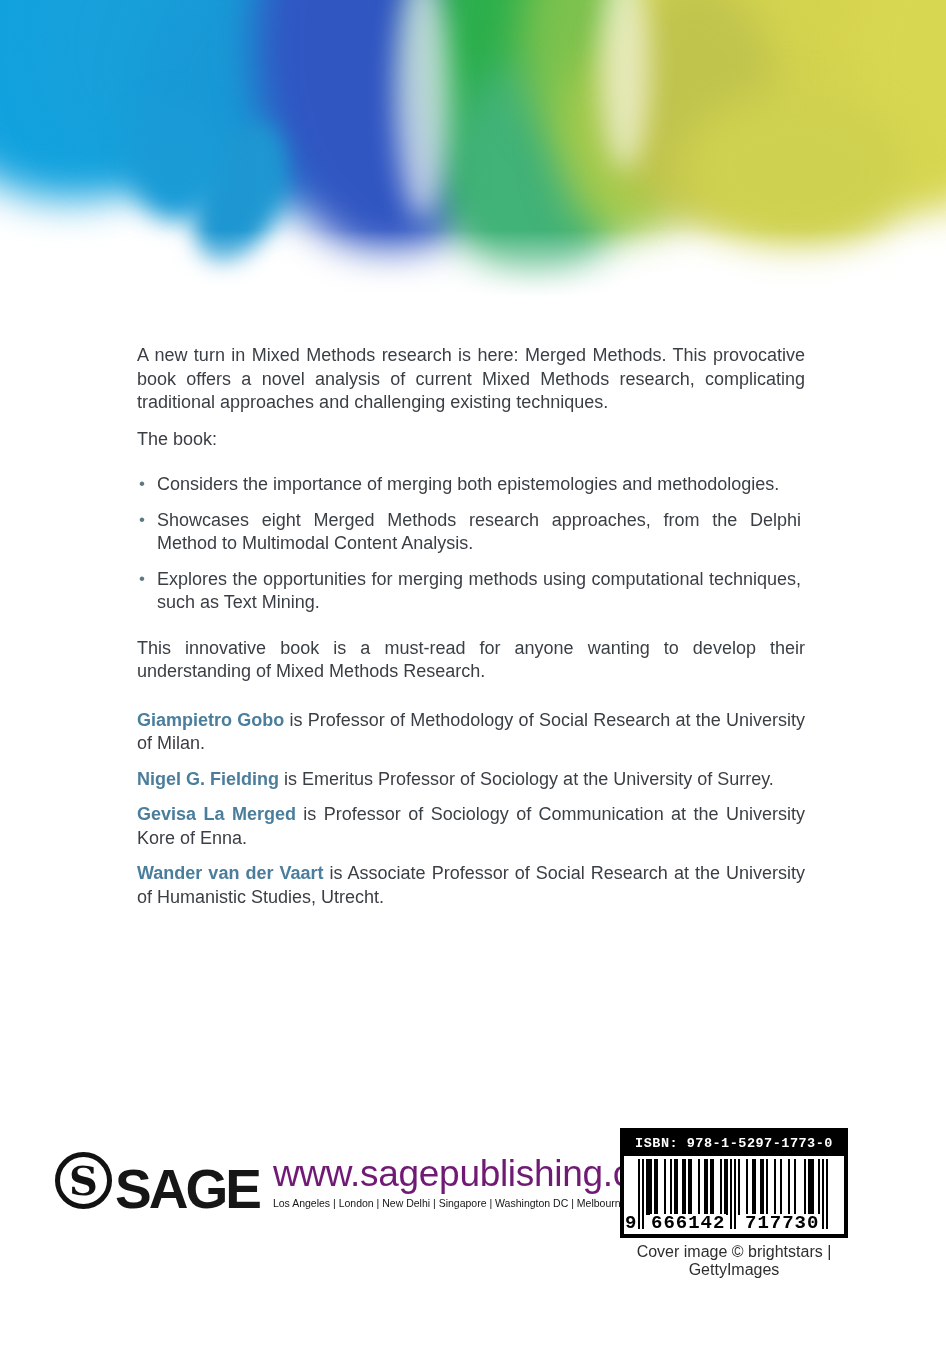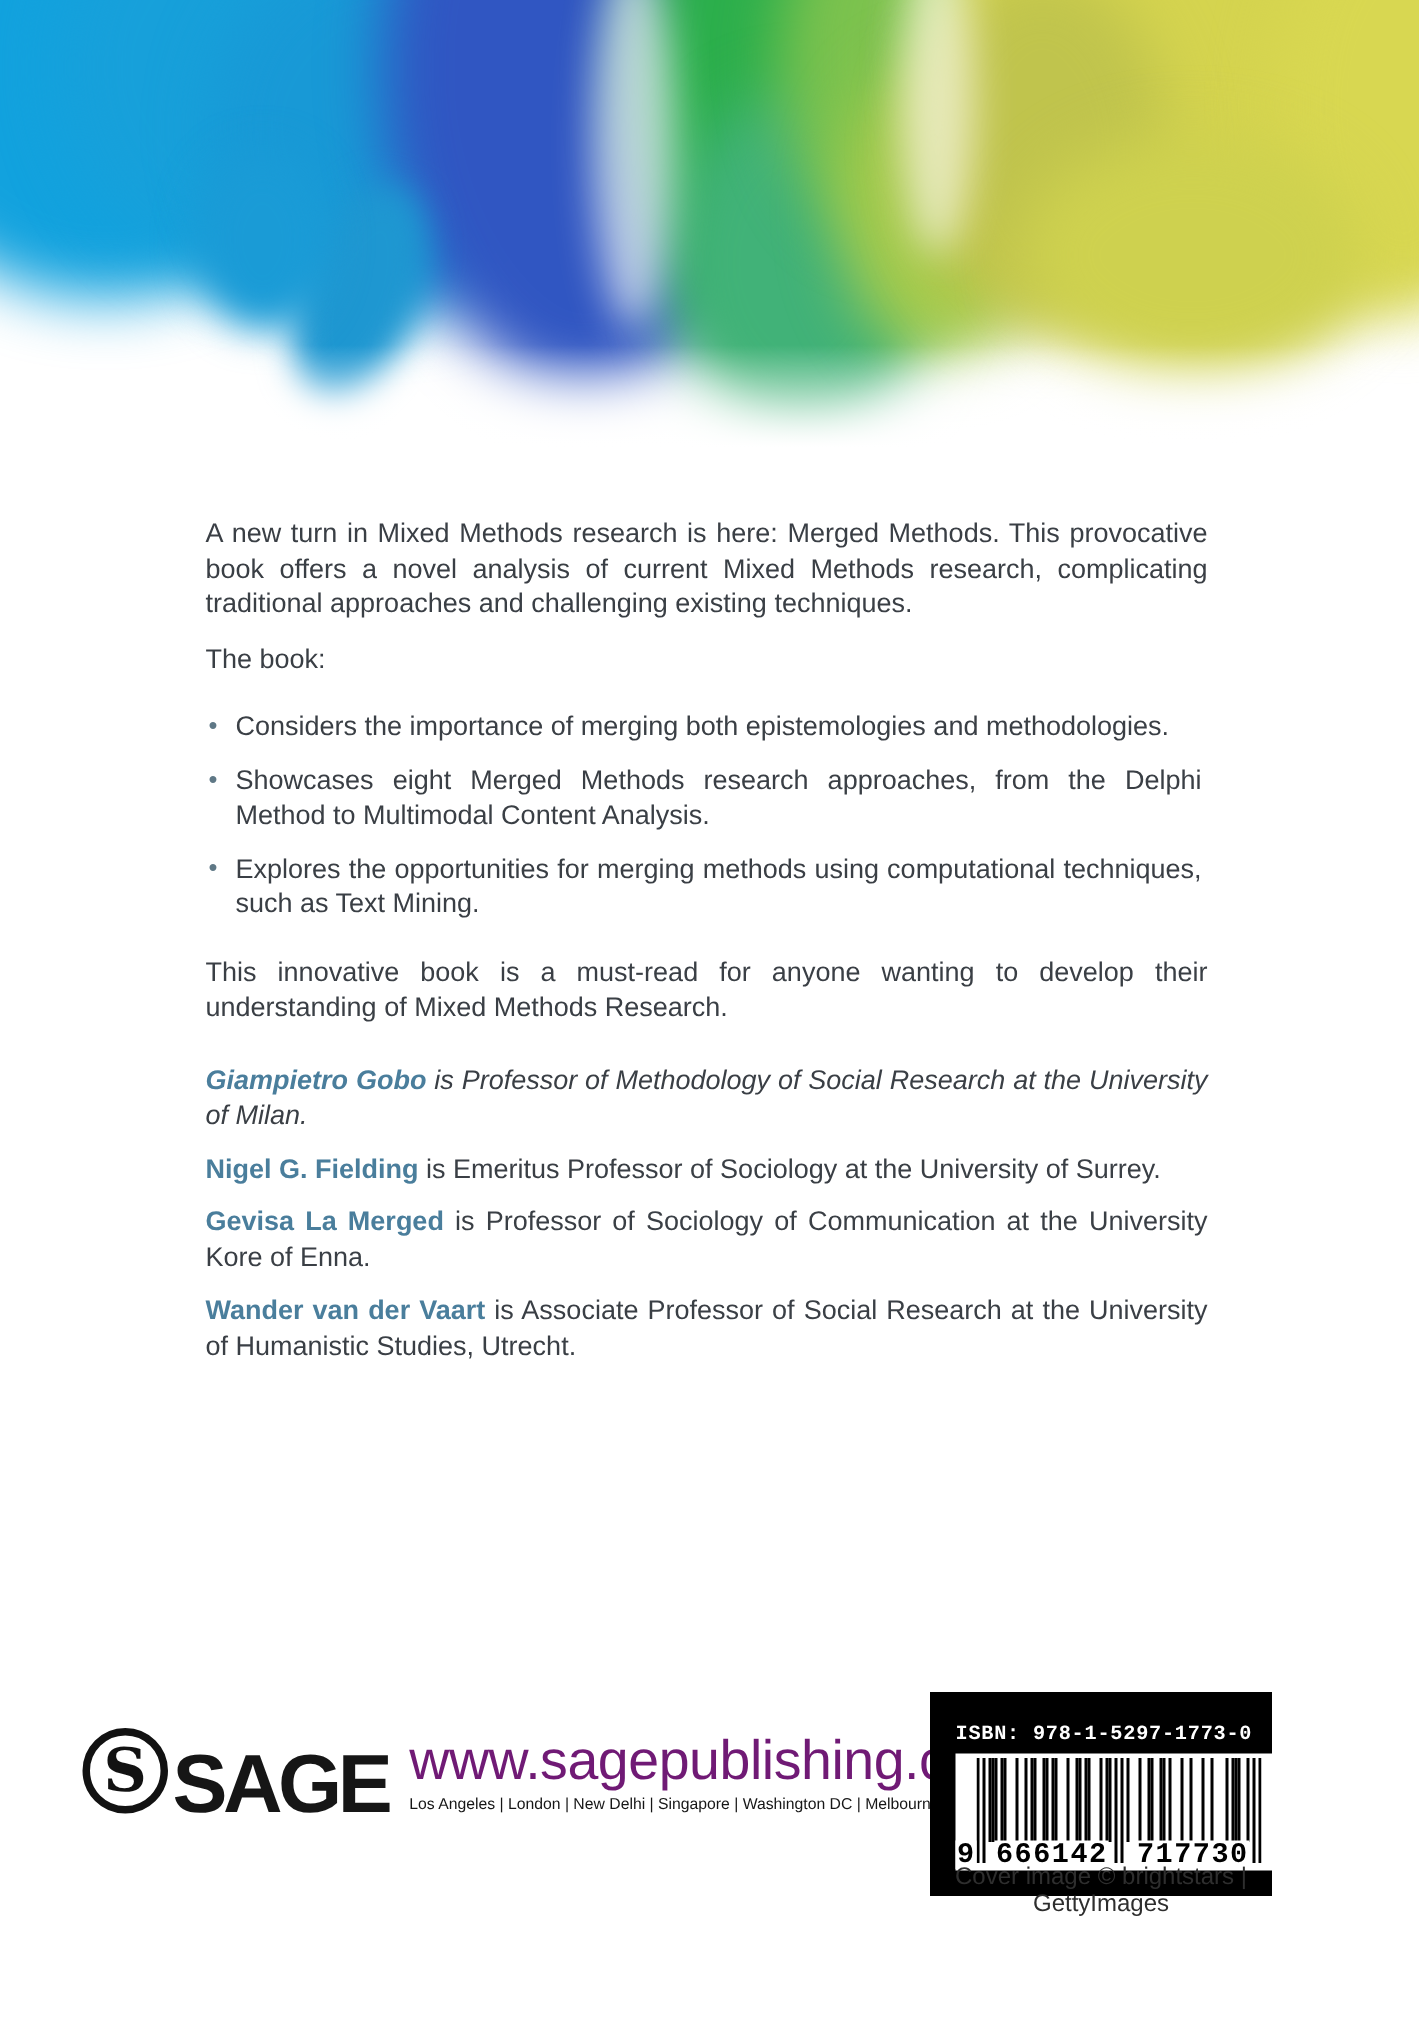--- a/index.html
+++ b/index.html
@@ -41,38 +41,38 @@
     color: #3a3f45; font-size: 18px; line-height: 23.5px;
     text-align: justify;
   }
   .content p { margin: 0 0 13px 0; }
   .intro { margin-top: 12px !important; margin-bottom: 0 !important; }
   ul.bullets { list-style: none; margin: 22px 4px 0 0; padding: 0; }
   ul.bullets li { position: relative; padding-left: 20px; margin-bottom: 12px; text-align: justify; }
   ul.bullets li::before { content: "\2022"; position: absolute; left: 2px; top: -1px; color: #5f7886; font-size: 17px; }
   .closing { margin-top: 22px !important; }
   .author { margin-top: 12px !important; margin-bottom: 0 !important; }
-  .author-first { margin-top: 25px !important; font-style: italic; }
+  .author-first { margin-top: 25px !important; }
   .author-name { font-weight: 700; color: #4a7e9c; }
 
   
   .pub-row { position: absolute; left: 55px; top: 1150px; height: 60px; display: flex; align-items: flex-end; }
   .logo-circle {
     width: 57px; height: 57px; border: 5px solid #121212; border-radius: 50%;
     display: flex; align-items: center; justify-content: center; margin-bottom: 1px;
     background: #fff;
   }
   .logo-s { font-family: "DejaVu Serif", serif; font-weight: 700; font-size: 40px; line-height: 1; color: #121212; }
   .logo-text { font-size: 55px; font-weight: 700; color: #161616; letter-spacing: -3px; line-height: 0.74; margin-left: 3px; }
   .web-block { margin-left: 14px; padding-bottom: 1px; }
   .website { font-size: 37px; color: #701a75; line-height: 1; letter-spacing: -0.3px; }
   .locations { font-size: 10.5px; color: #161616; margin-top: 5px; letter-spacing: 0; }
 
   
-  .barcode-block { position: absolute; left: 620px; top: 1128px; width: 228px; background: #000; padding: 17px; }
+  .barcode-block { position: absolute; left: 620px; top: 1128px; width: 228px; background: #000; padding: 4px; }
   .isbn-strip {
     color: #fff; font-family: "Liberation Mono", monospace; font-weight: 700;
     font-size: 13.5px; line-height: 24px; height: 24px; text-align: center; letter-spacing: 0.5px;
     background: #000; white-space: nowrap;
   }
   .bars-box { position: relative; background: #fff; height: 78px; width: 220px; }
   .bars-box svg { position: absolute; left: 14px; top: 3px; }
   .bd {
     position: absolute; bottom: 1px; background: #fff; line-height: 1;
     font-family: "Liberation Mono", monospace; font-weight: 700; font-size: 19px; color: #000;

